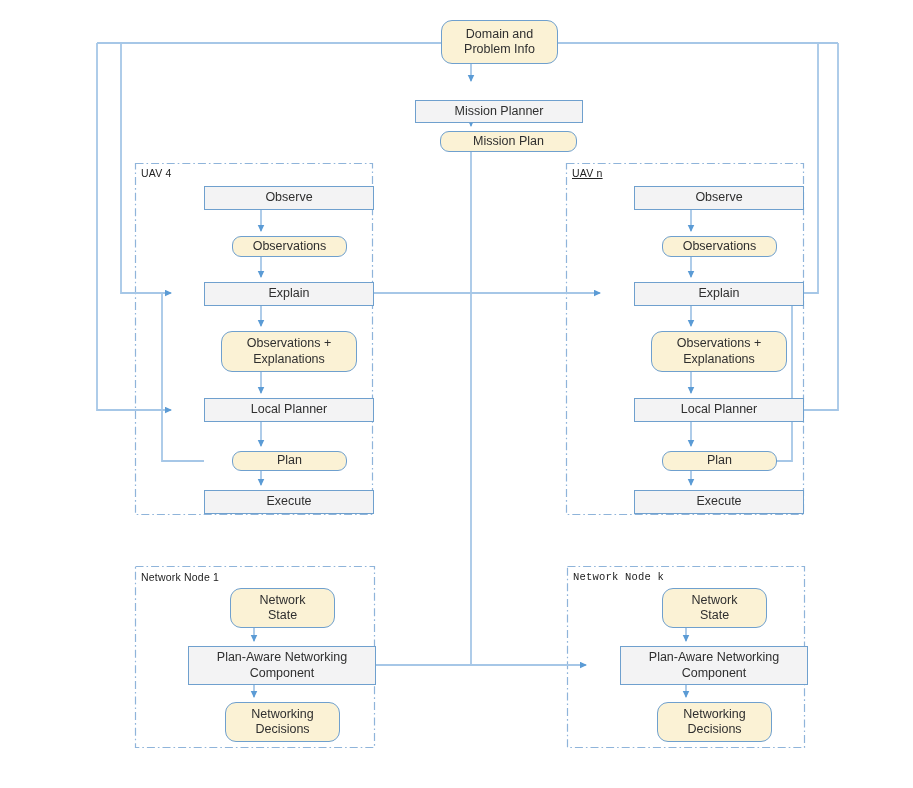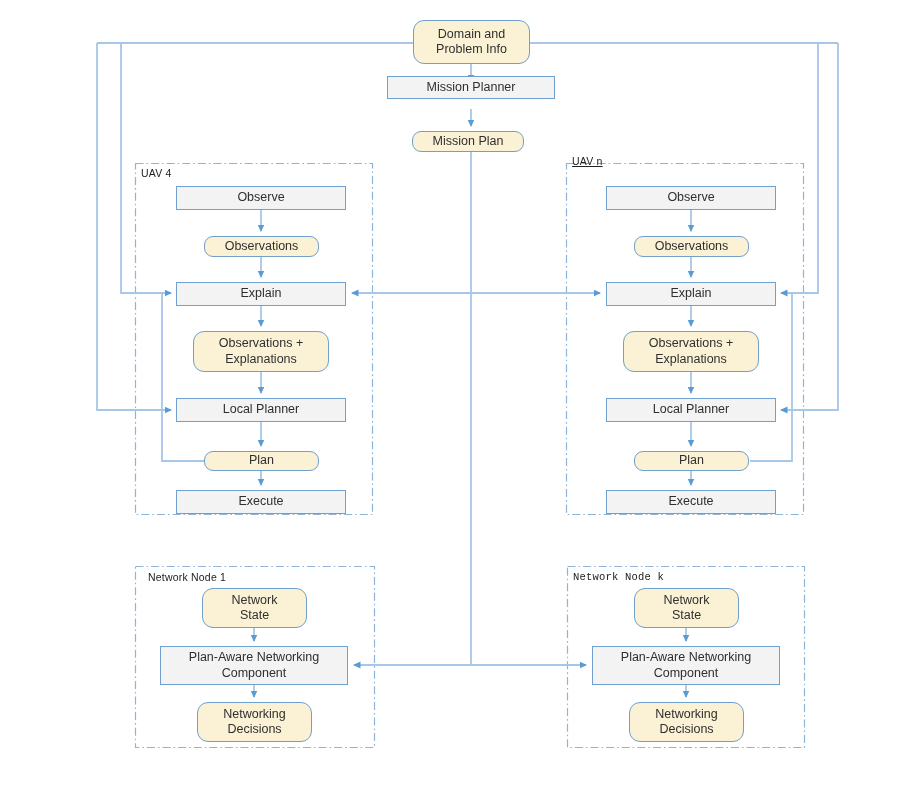--- a/index.html
+++ b/index.html
@@ -3,21 +3,21 @@
 <meta charset="utf-8">
 <style>
   html,body{margin:0;padding:0;background:#ffffff;}
   #canvas{
     position:relative;width:913px;height:788px;background:#ffffff;overflow:hidden;
     font-family:"Liberation Sans","DejaVu Sans",sans-serif;color:#2f2f2f;
   }
   #wires{position:absolute;left:0;top:0;width:913px;height:788px;}
   .box{
     position:absolute;display:flex;align-items:center;justify-content:center;
-    text-align:center;font-size:12.5px;line-height:1.22;box-sizing:border-box;
+    text-align:center;font-size:12.5px;line-height:1.22;box-sizing:border-box;margin-left:28px;
   }
   .box span{white-space:pre-line;}
   .proc{background:#f3f3f4;border:1.6px solid #6fa0ce;}
   .data{background:#fbf2d5;border:1.6px solid #6fa0ce;border-radius:9px;}
   .data.big{border-radius:11px;}
   .grp-label{
     position:absolute;font-size:10.5px;color:#222;letter-spacing:.2px;
   }
 </style>
 </head>
@@ -79,24 +79,24 @@
       <path d="M254,685 V697" marker-end="url(#ah)"></path>
       <path d="M686,628 V641" marker-end="url(#ah)"></path>
       <path d="M686,685 V697" marker-end="url(#ah)"></path>
     </g>
   </svg>
 
   <div class="box data big" style="left:413px;top:20px;width:117px;height:44px;">
     <span>Domain and
 Problem Info</span>
   </div>
-  <div class="box proc" style="left:387px;top:76px;width:168px;height:23px;">
+  <div class="box proc" style="left:387px;top:100px;width:168px;height:23px;">
     <span>Mission Planner</span>
   </div>
-  <div class="box data" style="left:412px;top:131px;width:112px;height:21px;">
+  <div class="box data" style="left:412px;top:131px;width:137px;height:21px;">
     <span>Mission Plan</span>
   </div>
 
   <div class="grp-label" style="left:141px;top:167px;">UAV 4</div>
   <div class="box proc" style="left:176px;top:186px;width:170px;height:24px;">
     <span>Observe</span>
   </div>
   <div class="box data" style="left:204px;top:236px;width:115px;height:21px;">
     <span>Observations</span>
   </div>
@@ -110,21 +110,21 @@
   <div class="box proc" style="left:176px;top:398px;width:170px;height:24px;">
     <span>Local Planner</span>
   </div>
   <div class="box data" style="left:204px;top:451px;width:115px;height:20px;">
     <span>Plan</span>
   </div>
   <div class="box proc" style="left:176px;top:490px;width:170px;height:24px;">
     <span>Execute</span>
   </div>
 
-  <div class="grp-label" style="left:572px;top:155px;text-decoration:underline;">UAV n</div>
+  <div class="grp-label" style="left:572px;top:167px;text-decoration:underline;">UAV n</div>
   <div class="box proc" style="left:606px;top:186px;width:170px;height:24px;">
     <span>Observe</span>
   </div>
   <div class="box data" style="left:634px;top:236px;width:115px;height:21px;">
     <span>Observations</span>
   </div>
   <div class="box proc" style="left:606px;top:282px;width:170px;height:24px;">
     <span>Explain</span>
   </div>
   <div class="box data big" style="left:623px;top:331px;width:136px;height:41px;">
@@ -134,21 +134,21 @@
   <div class="box proc" style="left:606px;top:398px;width:170px;height:24px;">
     <span>Local Planner</span>
   </div>
   <div class="box data" style="left:634px;top:451px;width:115px;height:20px;">
     <span>Plan</span>
   </div>
   <div class="box proc" style="left:606px;top:490px;width:170px;height:24px;">
     <span>Execute</span>
   </div>
 
-  <div class="grp-label" style="left:148px;top:571px;">Network Node 1</div>
+  <div class="grp-label" style="left:141px;top:571px;">Network Node 1</div>
   <div class="box data big" style="left:202px;top:588px;width:105px;height:40px;">
     <span>Network
 State</span>
   </div>
   <div class="box proc" style="left:160px;top:646px;width:188px;height:39px;">
     <span>Plan-Aware Networking
 Component</span>
   </div>
   <div class="box data big" style="left:197px;top:702px;width:115px;height:40px;">
     <span>Networking

